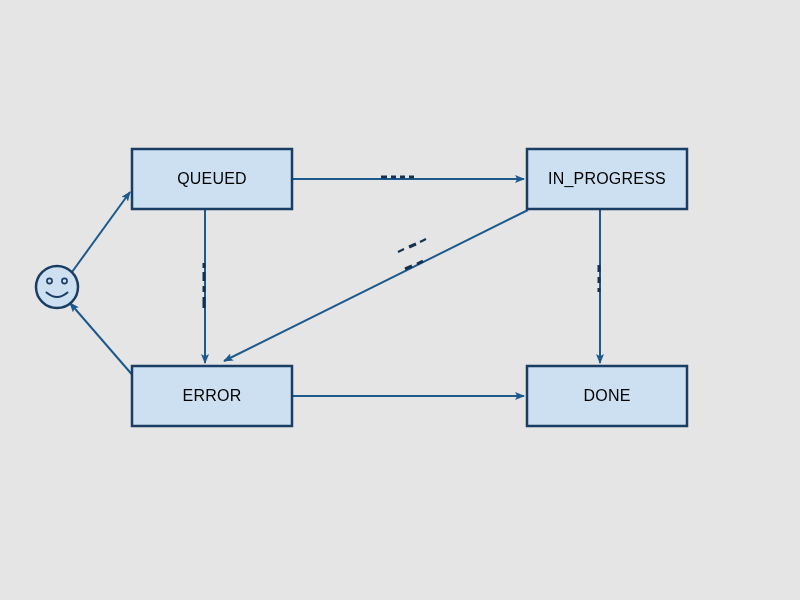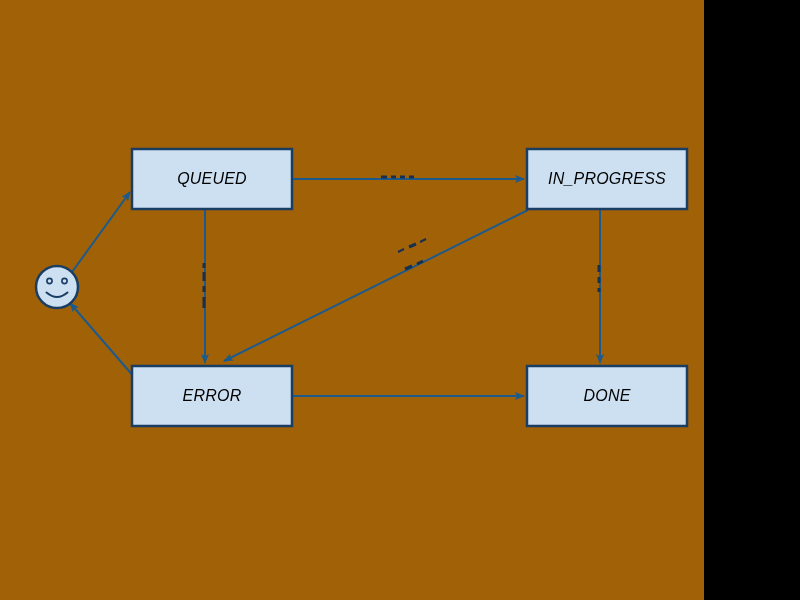--- a/index.html
+++ b/index.html
@@ -9,24 +9,23 @@
     background: #000000;
   }
   body {
     width: 800px;
     height: 600px;
     overflow: hidden;
     font-family: "Liberation Sans", sans-serif;
   }
   #diagram-canvas {
     position: relative;
-    width: 704px;
+    width: 800px;
     height: 600px;
-    background: #a16207;
-    font-style: italic;
+    background: #e5e5e5;
   }
   #diagram-svg {
     position: absolute;
     top: 0;
     left: 0;
     width: 800px;
     height: 600px;
     display: block;
   }
   .state-label {

